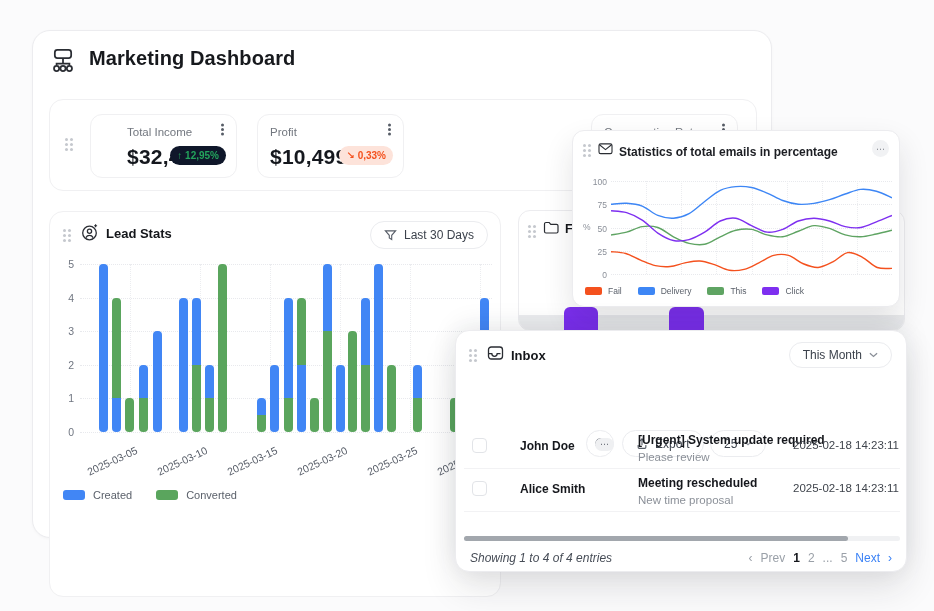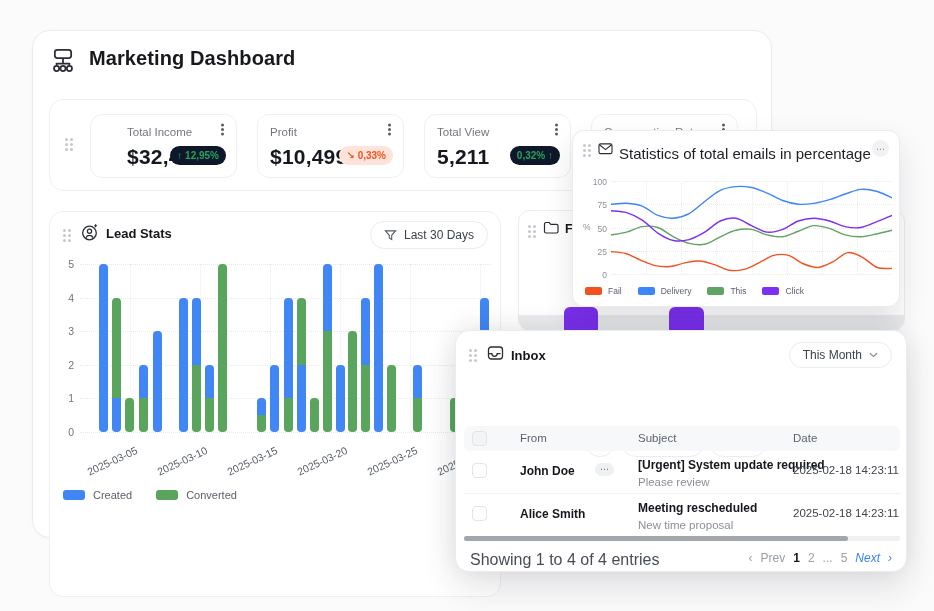--- a/index.html
+++ b/index.html
@@ -61,21 +61,21 @@
   .ytick { position:absolute; font-size:10.5px; color:#6f7580; text-align:right; width:22px; }
   .bar { position:absolute; width:9px; border-radius:4px; overflow:hidden;
     display:flex; flex-direction:column-reverse; }
   .xlab { position:absolute; font-size:10.5px; color:#555b66; width:62px; text-align:right;
     transform: rotate(-25deg); transform-origin: 100% 0; }
   .legend-row { position:absolute; display:flex; align-items:center; gap:24px; }
   .legend-item { display:flex; align-items:center; gap:8px; font-size:11px; color:#5b616b; }
   .legend-swatch { width:22px; height:10px; border-radius:3px; }
 
   
-  #email-title { font-size:15px; font-weight:400; color:#1c1e23; }
+  #email-title { font-size:12px; font-weight:700; color:#1c1e23; }
   #email-menu-btn { position:absolute; right:10px; top:9px; width:17px; height:17px; border-radius:50%;
     background:#f1f2f4; color:#6b7079; font-size:9px; display:flex; align-items:center; justify-content:center; }
   #email-plot { position:absolute; left:38px; top:50px; width:281px; height:93px; }
   .eytick { position:absolute; font-size:8.5px; color:#8a8f98; width:18px; text-align:right; }
   #email-ylabel { position:absolute; left:10px; top:91px; font-size:8.5px; color:#8a8f98; }
   .elegend { position:absolute; left:12px; top:155px; display:flex; gap:16px; }
   .elegend .legend-item { font-size:8.5px; gap:6px; color:#5b616b; }
   .elegend .legend-swatch { width:17px; height:8px; border-radius:2px; }
 
   
@@ -97,25 +97,25 @@
   .trow .checkbox { top:12px; }
   .cell-from { position:absolute; left:56px; top:13px; font-size:12px; font-weight:600; color:#16181d; }
   .row-menu { position:absolute; left:131px; top:12px; width:19px; height:13px; border-radius:7px;
     background:#eff0f2; color:#6b7079; font-size:9px; line-height:12px; text-align:center; }
   .row-menu:empty { display:none; }
   .cell-subject { position:absolute; left:174px; top:7px; font-size:12px; font-weight:700; color:#15171c; }
   .cell-preview { position:absolute; left:174px; top:25px; font-size:11.5px; color:#8b9098; }
   .cell-date { position:absolute; left:329px; top:13px; font-size:11.5px; color:#3f444c; }
   #hscroll-track { position:absolute; left:8px; top:205px; width:436px; height:5px; border-radius:3px; background:#f0f1f3; }
   #hscroll-thumb { position:absolute; left:0; top:0; width:384px; height:5px; border-radius:3px; background:#a2a7ad; }
-  #inbox-summary { position:absolute; left:14px; top:220px; font-size:16px; color:#474d57; }
+  #inbox-summary { position:absolute; left:14px; top:220px; font-size:12px; color:#474d57;font-style:italic; }
   #pagination { position:absolute; right:14px; top:220px; display:flex; gap:8px; font-size:12px; }
   .pag--muted   { color:#9aa0a8; }
   .pag--current { color:#15171c; font-weight:700; }
-  .pag--link    { color:#3b82f6;font-style:italic; }
+  .pag--link    { color:#3b82f6; }
 </style>
 </head>
 <body>
 
 <div class="card" id="main-card">
 
   <span class="icon abs" style="left:16px; top:16px;">
     <svg width="28" height="28" viewBox="0 0 24 24" fill="none" stroke="#2a2d33" stroke-width="1.5">
       <rect x="5" y="2.5" width="14" height="7" rx="2.2"></rect>
       <path d="M12 9.5 V14.2 M6.5 15.7 V14.2 H17.5 V15.7"></path>
@@ -136,26 +136,20 @@
       <span class="badge badge--up">↑ 12,95%</span>
     </div>
 
     <div class="stat-card" style="left:207px;">
       <div class="stat-label">Profit</div>
       <span class="kebab stat-kebab"></span>
       <div class="stat-value">$10,499</div>
       <span class="badge badge--down">↘ 0,33%</span>
     </div>
 
-    <div class="stat-card" style="left:374px;">
-      <div class="stat-label">Total View</div>
-      <span class="kebab stat-kebab"></span>
-      <div class="stat-value">5,211</div>
-      <span class="badge badge--up">0,32% ↑</span>
-    </div>
 
     <div class="stat-card" style="left:541px;">
       <div class="stat-label">Conversation Rate</div>
       <span class="kebab stat-kebab"></span>
       <div class="stat-value"></div>
 
     </div>
   </div>
 
   <div id="leadstats-card">
@@ -410,26 +404,20 @@
   <button class="pill toolbar-btn" style="left:254px;">
     <span>25</span>
     <span class="icon">
       <svg width="8" height="5" viewBox="0 0 10 6" fill="none" stroke="#8a8f98" stroke-width="1.4">
           <path d="M1 1 L5 4.6 L9 1"></path>
         </svg>
     </span>
   </button>
 
   <div id="inbox-table">
-    <div class="thead">
-      <span class="checkbox"></span>
-      <span class="th" style="left:56px;">From</span>
-      <span class="th" style="left:174px;">Subject</span>
-      <span class="th" style="left:329px;">Date</span>
-    </div>
 
     <div class="trow">
       <span class="checkbox"></span>
       <span class="cell-from">John Doe</span>
       <span class="row-menu">⋯</span>
       <span class="cell-subject">[Urgent] System update required</span>
       <span class="cell-preview">Please review</span>
       <span class="cell-date">2025-02-18 14:23:11</span>
     </div>
 

